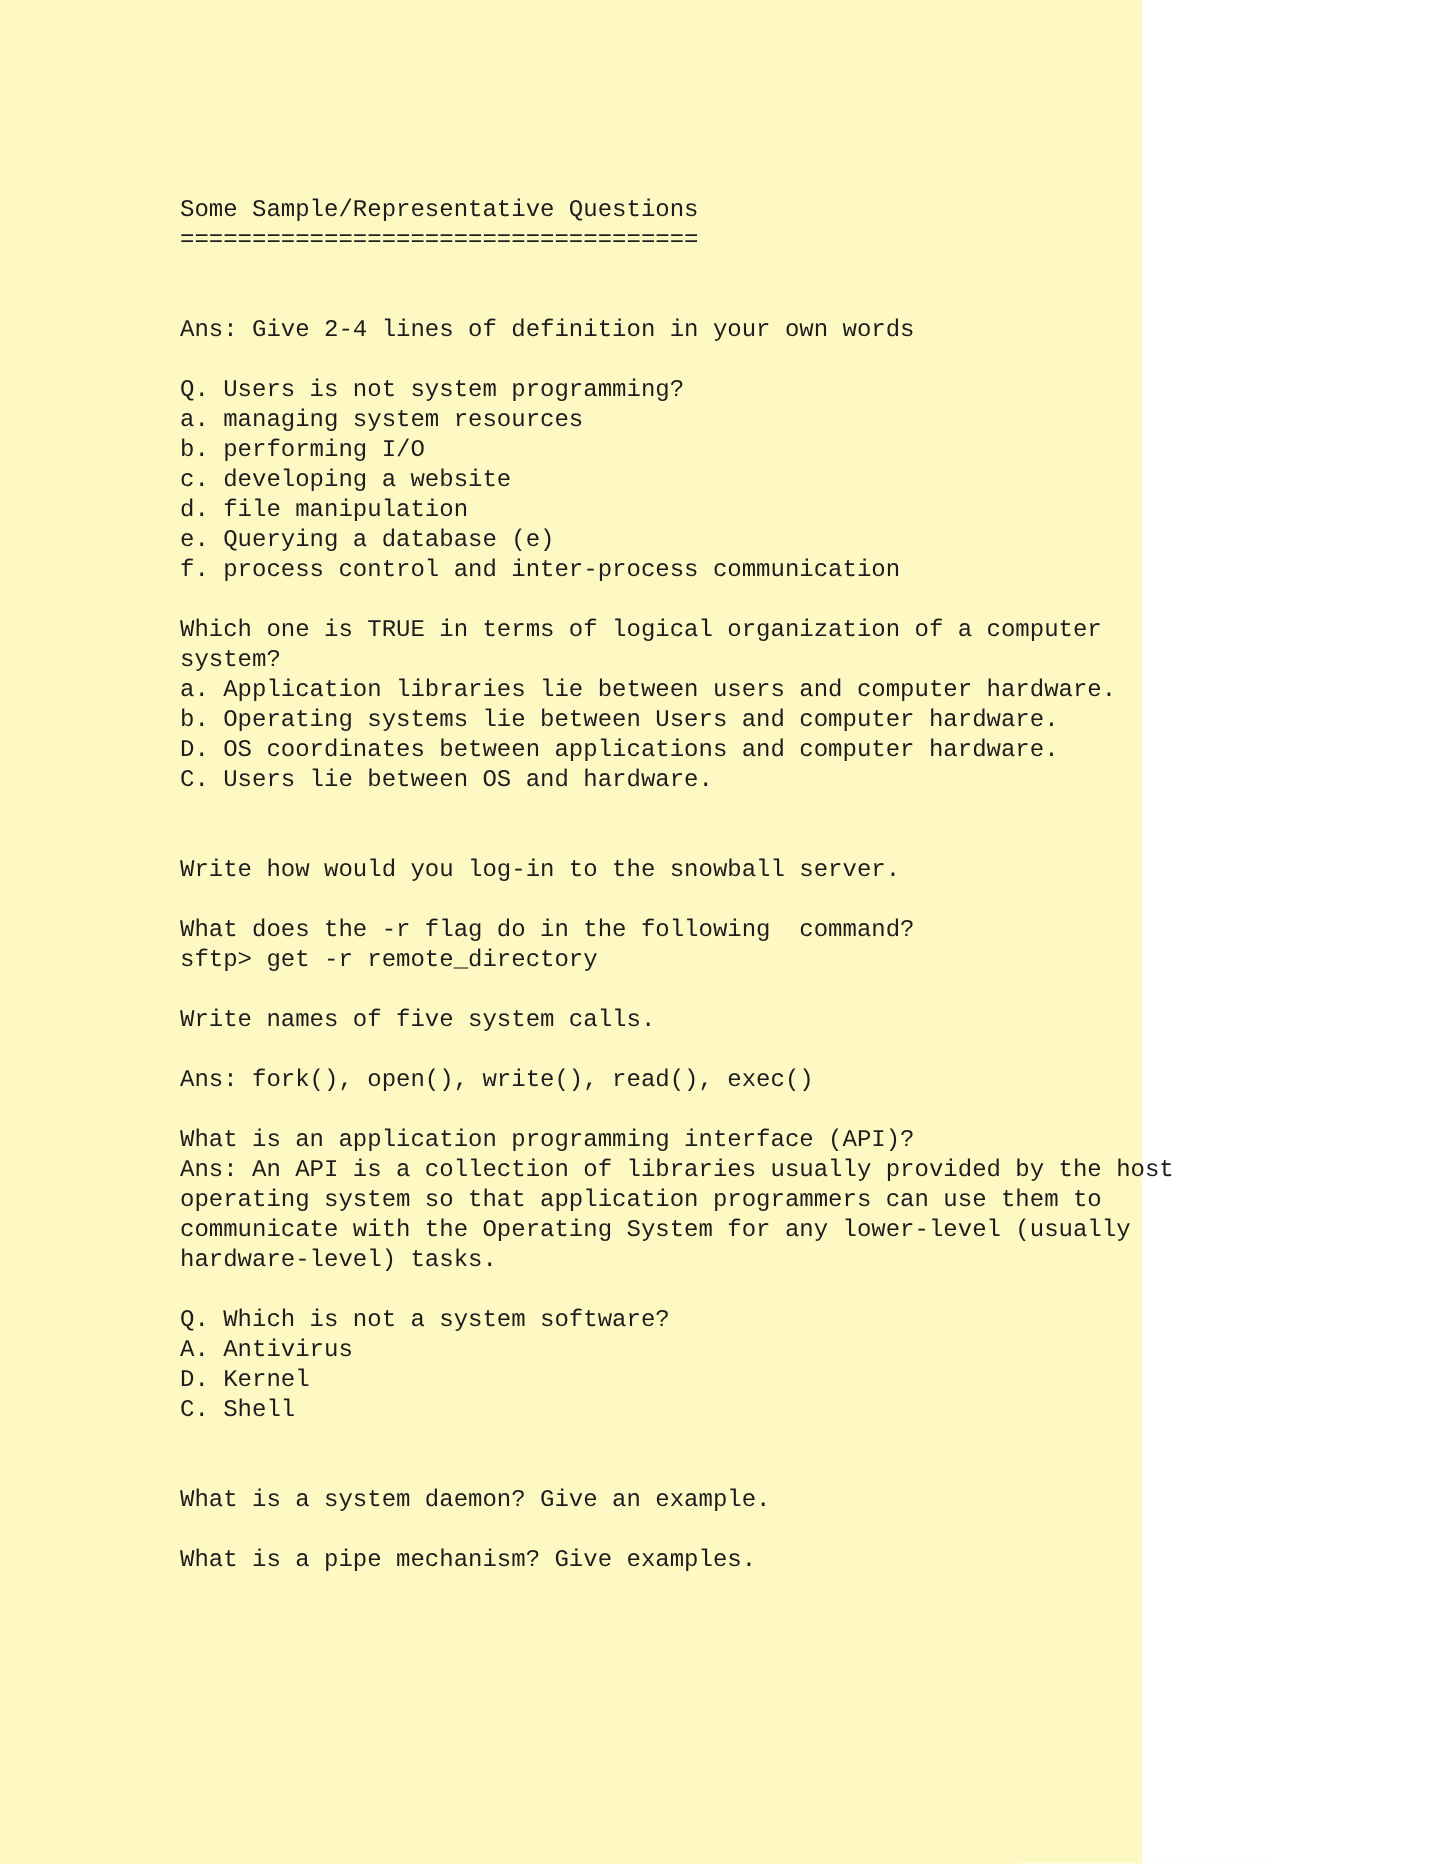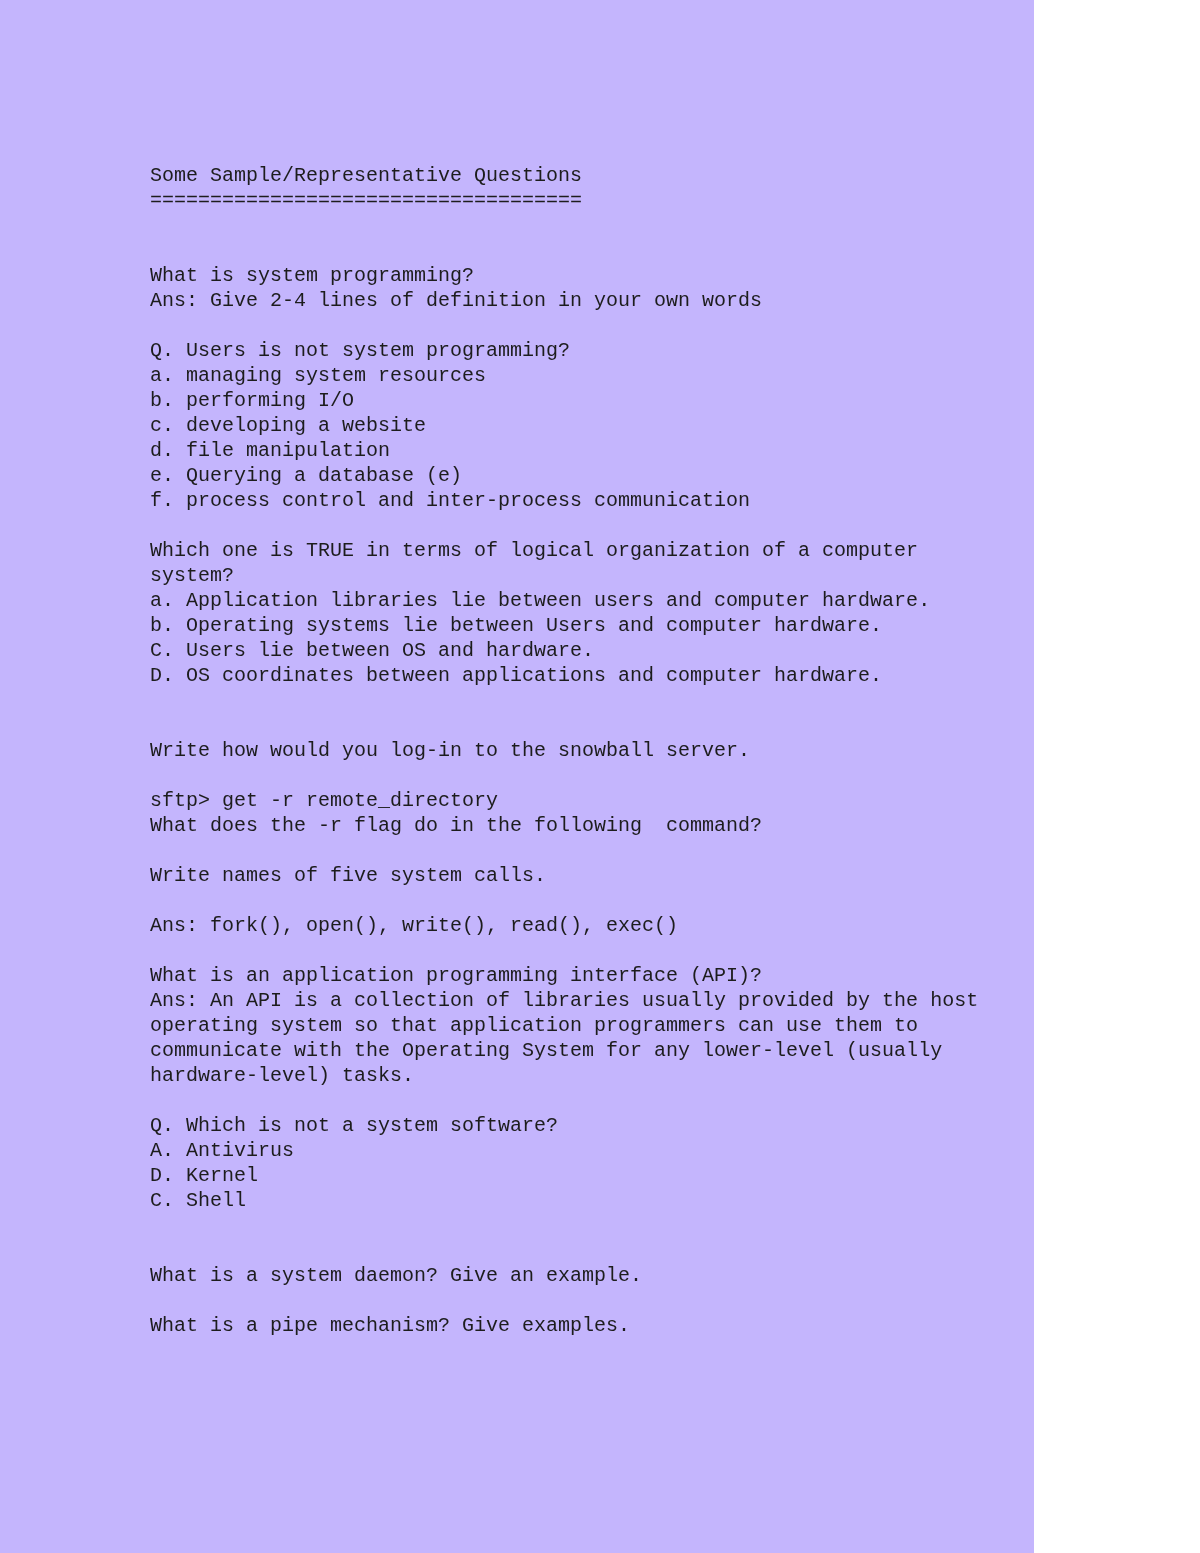--- a/index.html
+++ b/index.html
@@ -7,24 +7,24 @@
     padding: 0;
     background: #ffffff;
   }
   body {
     width: 1200px;
     height: 1553px;
     overflow: hidden;
   }
   .page {
     box-sizing: border-box;
-    width: 1034px;
+    width: 952px;
     height: 1553px;
     padding: 163px 40px 0 150px;
-    background: #c4b5fd;
+    background: #fef9c3;
   }
   .doc {
     font-family: "Liberation Mono", "DejaVu Sans Mono", monospace;
     font-size: 20px;
     line-height: 25px;
     color: #1d1d1d;
   }
   .line {
     white-space: pre;
     min-height: 25px;
@@ -32,43 +32,42 @@
 </style>
 </head>
 <body>
 
 <div class="page">
   <div class="doc" id="doc-body">
       <div class="line">Some Sample/Representative Questions</div>
       <div class="line">====================================</div>
       <div class="line">&nbsp;</div>
       <div class="line">&nbsp;</div>
-      <div class="line">What is system programming?</div>
       <div class="line">Ans: Give 2-4 lines of definition in your own words</div>
       <div class="line">&nbsp;</div>
       <div class="line">Q. Users is not system programming?</div>
       <div class="line">a. managing system resources</div>
       <div class="line">b. performing I/O</div>
       <div class="line">c. developing a website</div>
       <div class="line">d. file manipulation</div>
       <div class="line">e. Querying a database (e)</div>
       <div class="line">f. process control and inter-process communication</div>
       <div class="line">&nbsp;</div>
       <div class="line">Which one is TRUE in terms of logical organization of a computer</div>
       <div class="line">system?</div>
       <div class="line">a. Application libraries lie between users and computer hardware.</div>
       <div class="line">b. Operating systems lie between Users and computer hardware.</div>
+      <div class="line">D. OS coordinates between applications and computer hardware.</div>
       <div class="line">C. Users lie between OS and hardware.</div>
-      <div class="line">D. OS coordinates between applications and computer hardware.</div>
       <div class="line">&nbsp;</div>
       <div class="line">&nbsp;</div>
       <div class="line">Write how would you log-in to the snowball server.</div>
       <div class="line">&nbsp;</div>
+      <div class="line">What does the -r flag do in the following  command?</div>
       <div class="line">sftp&gt; get -r remote_directory</div>
-      <div class="line">What does the -r flag do in the following  command?</div>
       <div class="line">&nbsp;</div>
       <div class="line">Write names of five system calls.</div>
       <div class="line">&nbsp;</div>
       <div class="line">Ans: fork(), open(), write(), read(), exec()</div>
       <div class="line">&nbsp;</div>
       <div class="line">What is an application programming interface (API)?</div>
       <div class="line">Ans: An API is a collection of libraries usually provided by the host</div>
       <div class="line">operating system so that application programmers can use them to</div>
       <div class="line">communicate with the Operating System for any lower-level (usually</div>
       <div class="line">hardware-level) tasks.</div>

